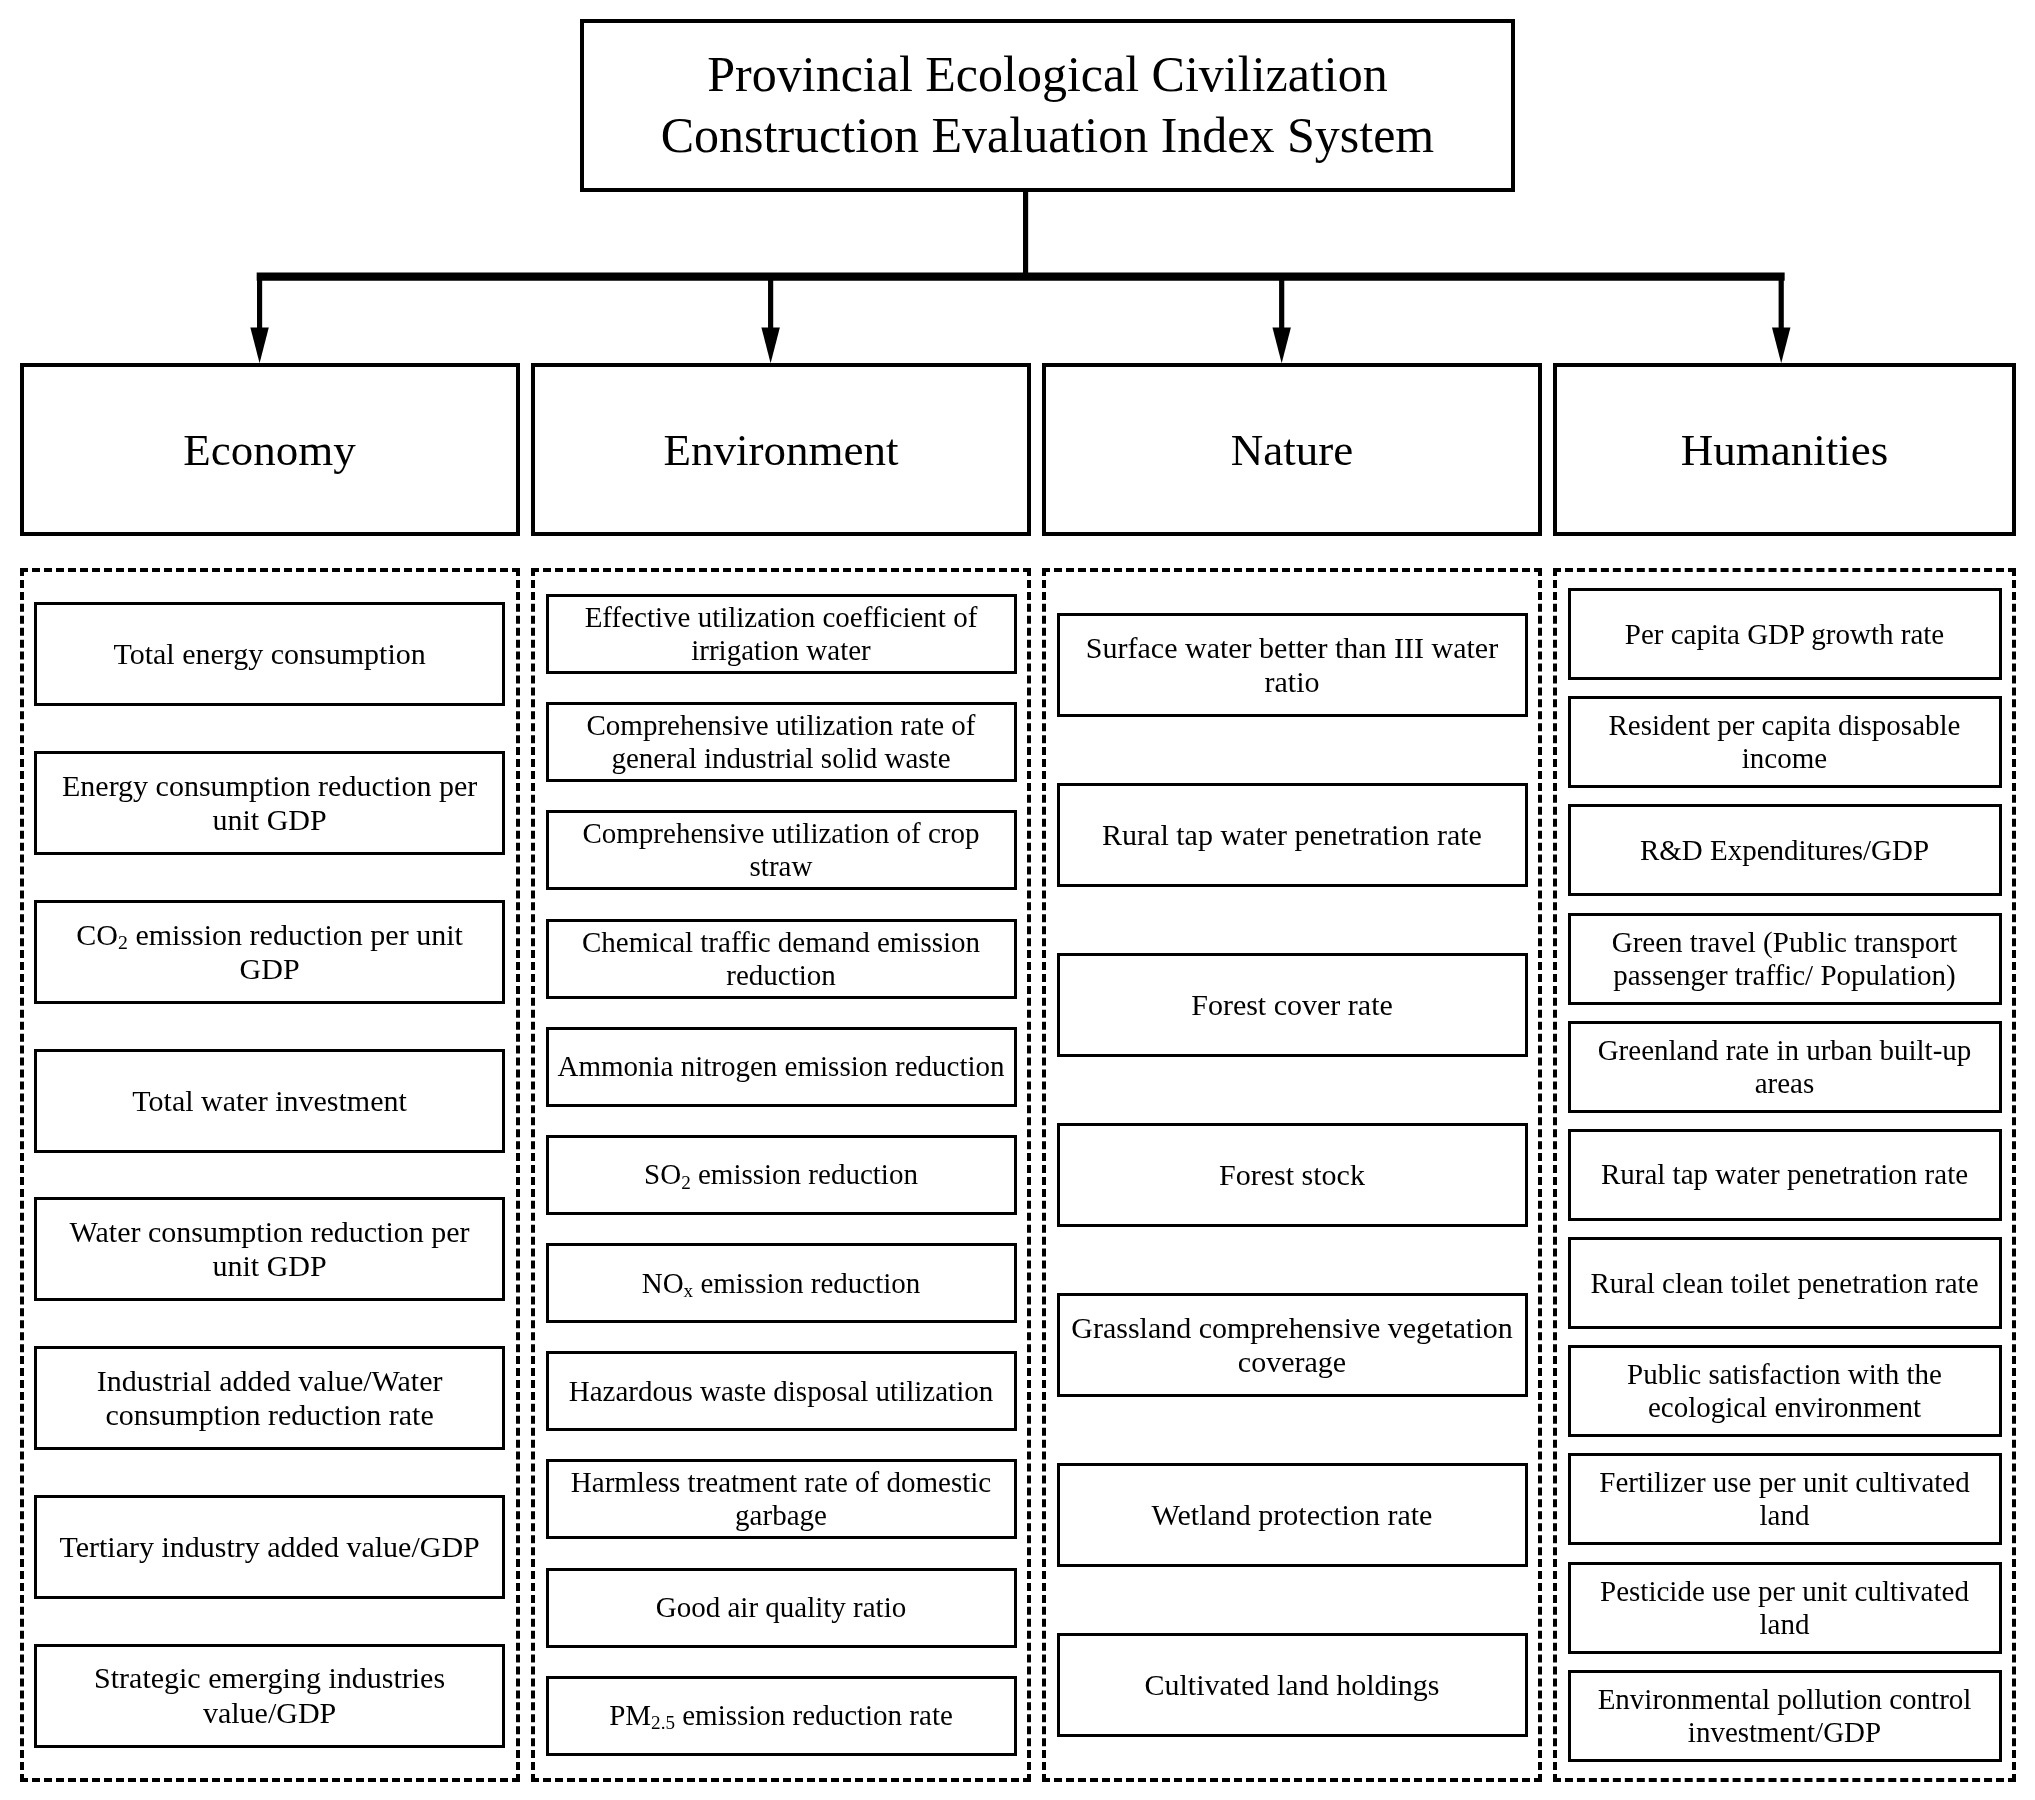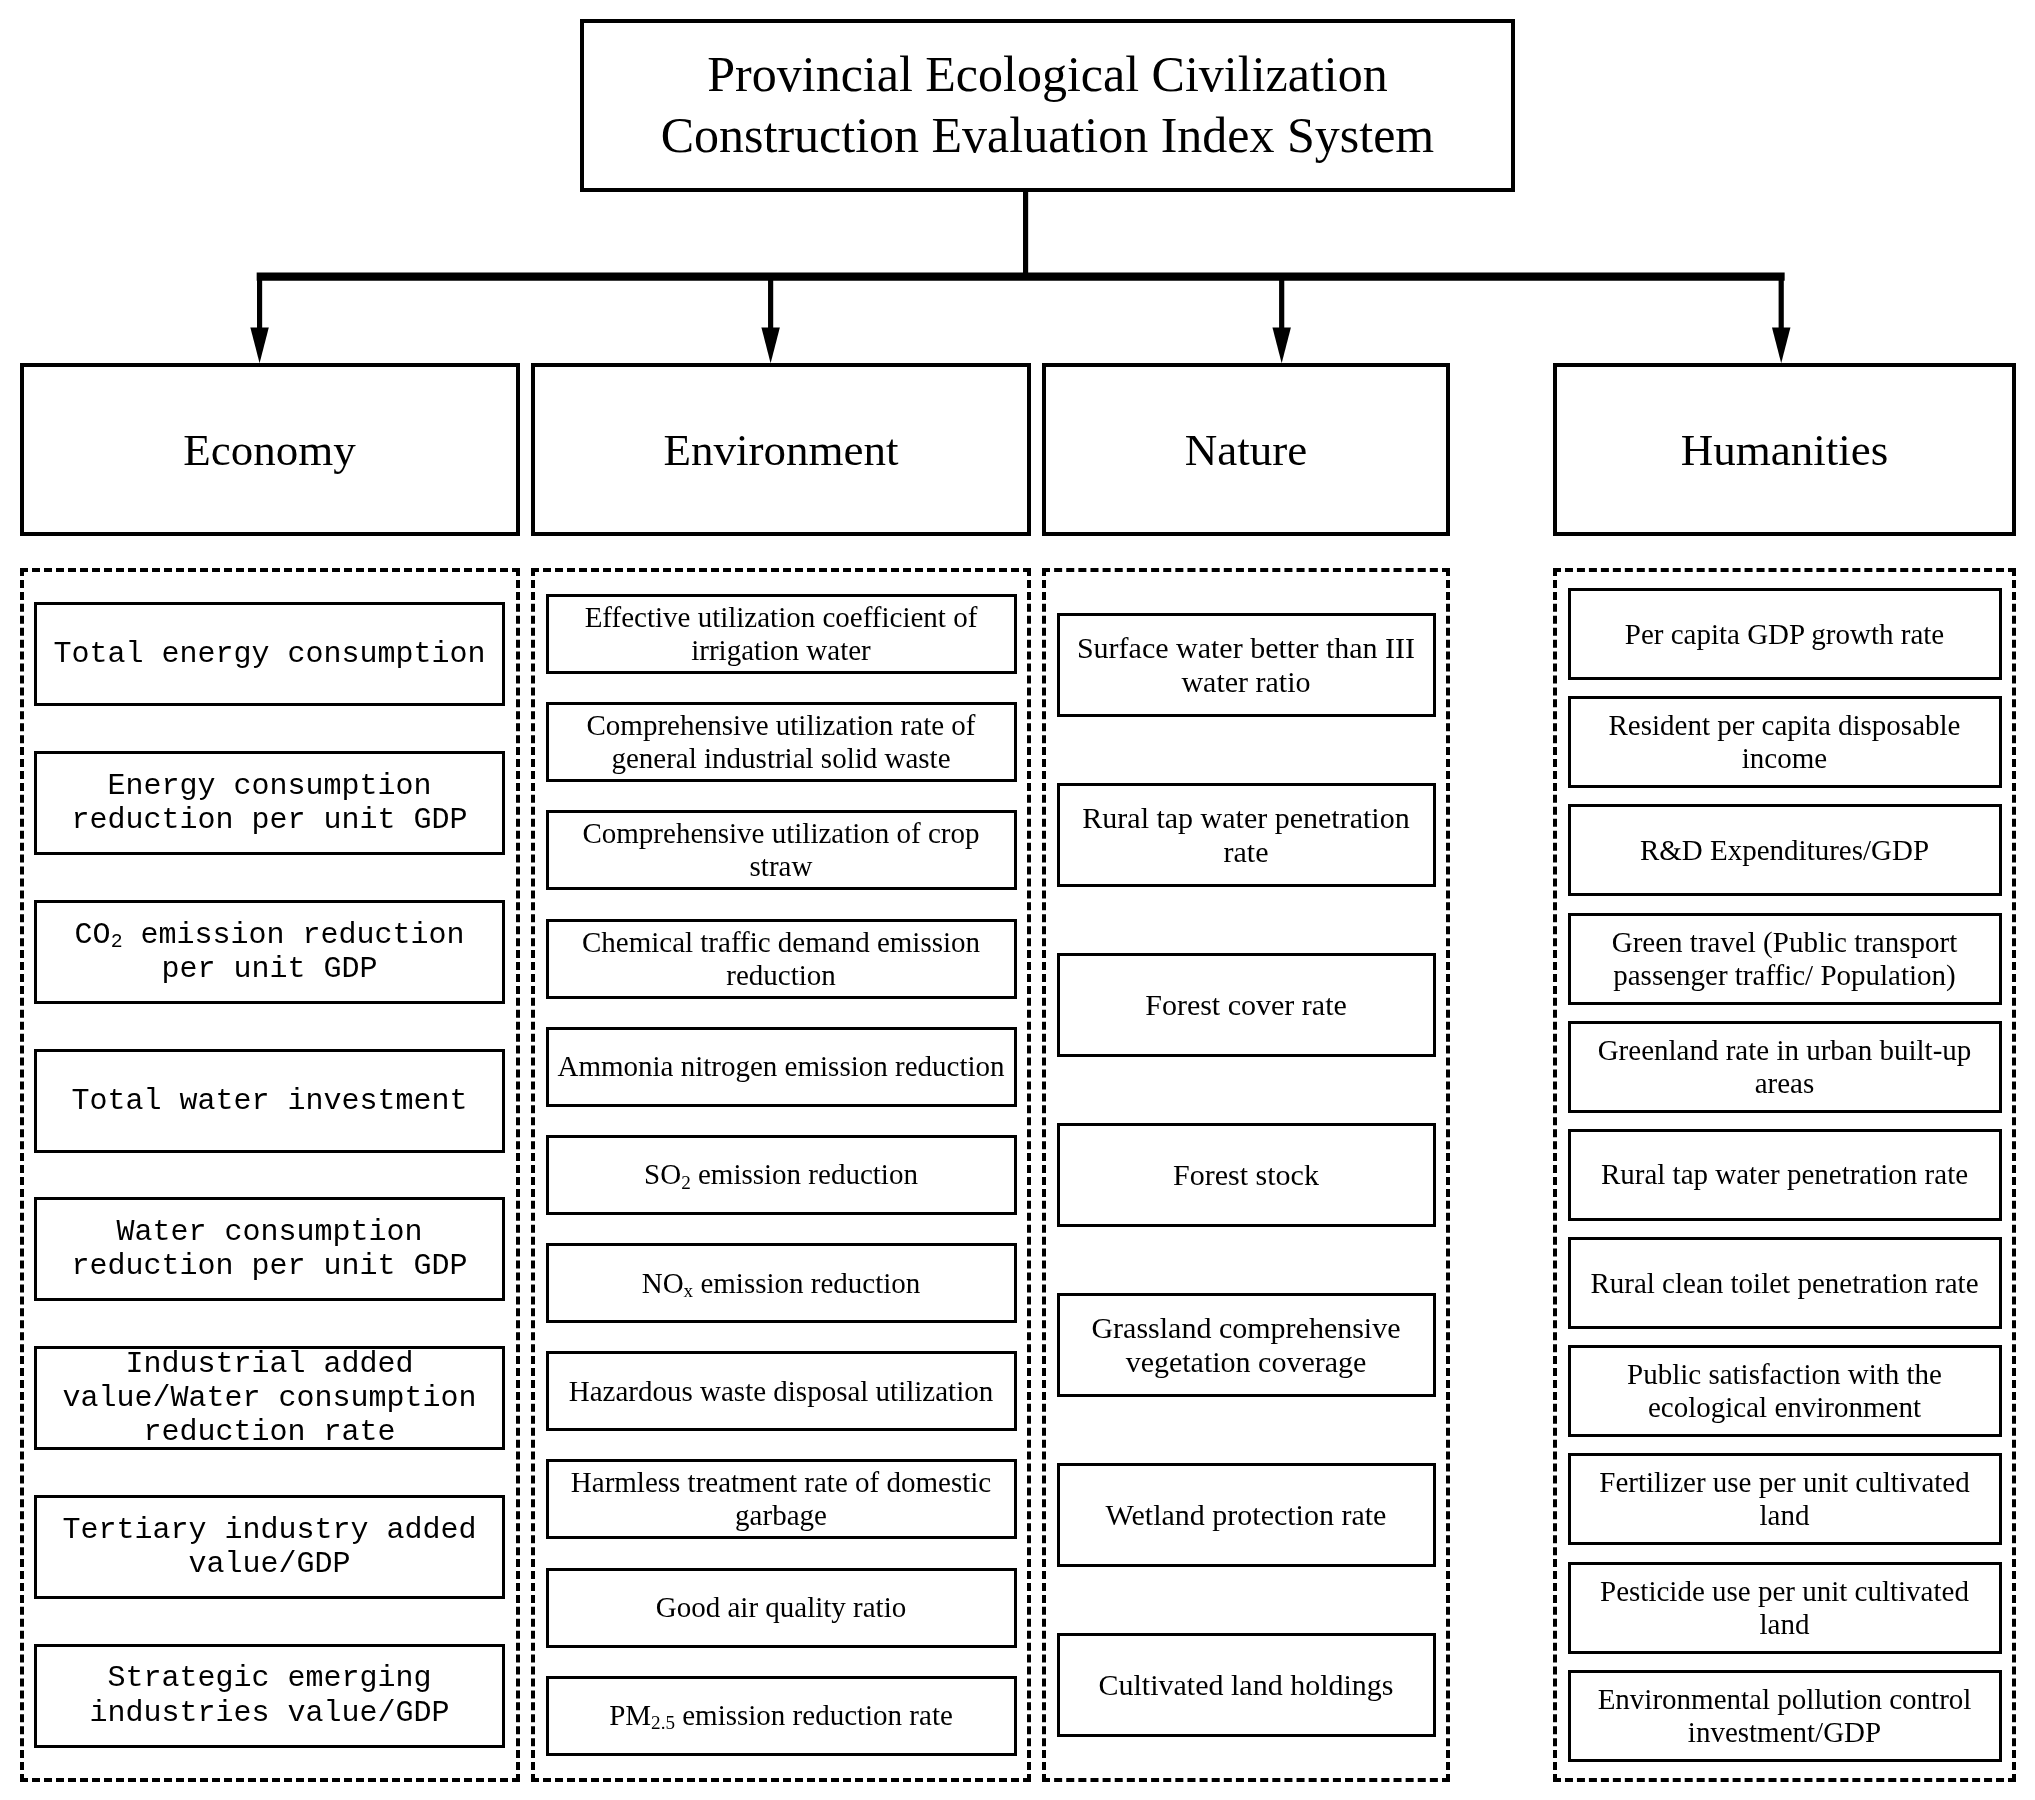--- a/index.html
+++ b/index.html
@@ -91,25 +91,25 @@
   .indicator-box sub {
     font-size: 0.66em;
     vertical-align: baseline;
     position: relative;
     bottom: -0.22em;
   }
 
   
   #cat-economy,    #group-economy    { left: 19.6px;   width: 500px; }
   #cat-environment,#group-environment{ left: 531px;  width: 500px; }
-  #cat-nature,     #group-nature     { left: 1042px; width: 408px; }
+  #cat-nature,     #group-nature     { left: 1042px; width: 500px; }
   #cat-humanities, #group-humanities { left: 1553px; width: 463px; }
 
   
-  #group-economy    .indicator-box { height: 104px; font-family: Liberation Mono, monospace; }
+  #group-economy    .indicator-box { height: 104px; }
   #group-environment .indicator-box { height: 80px; }
   #group-nature     .indicator-box { height: 104px; }
   #group-humanities .indicator-box { height: 92px; }
 </style>
 </head>
 <body>
 
 <div id="root-title-box">
   <span>Provincial Ecological Civilization Construction Evaluation Index System</span>
 </div>

